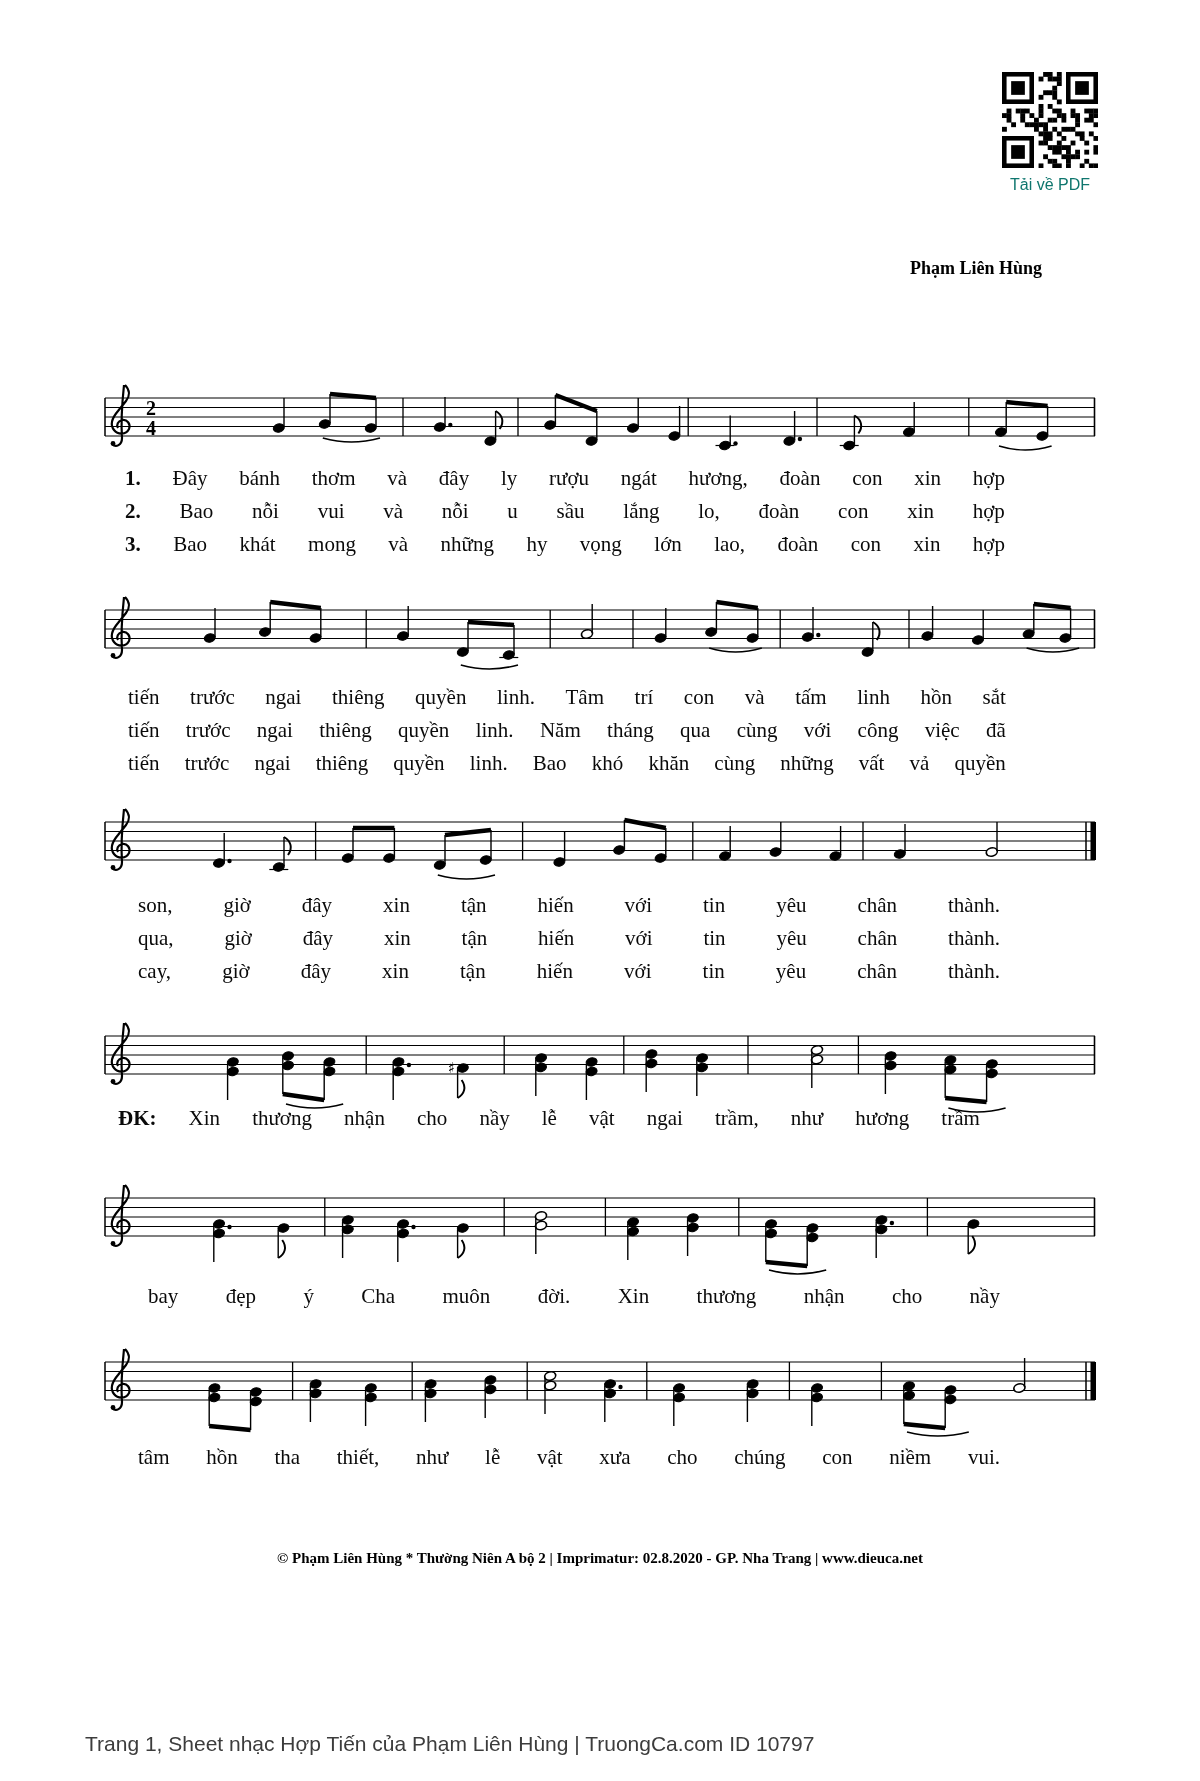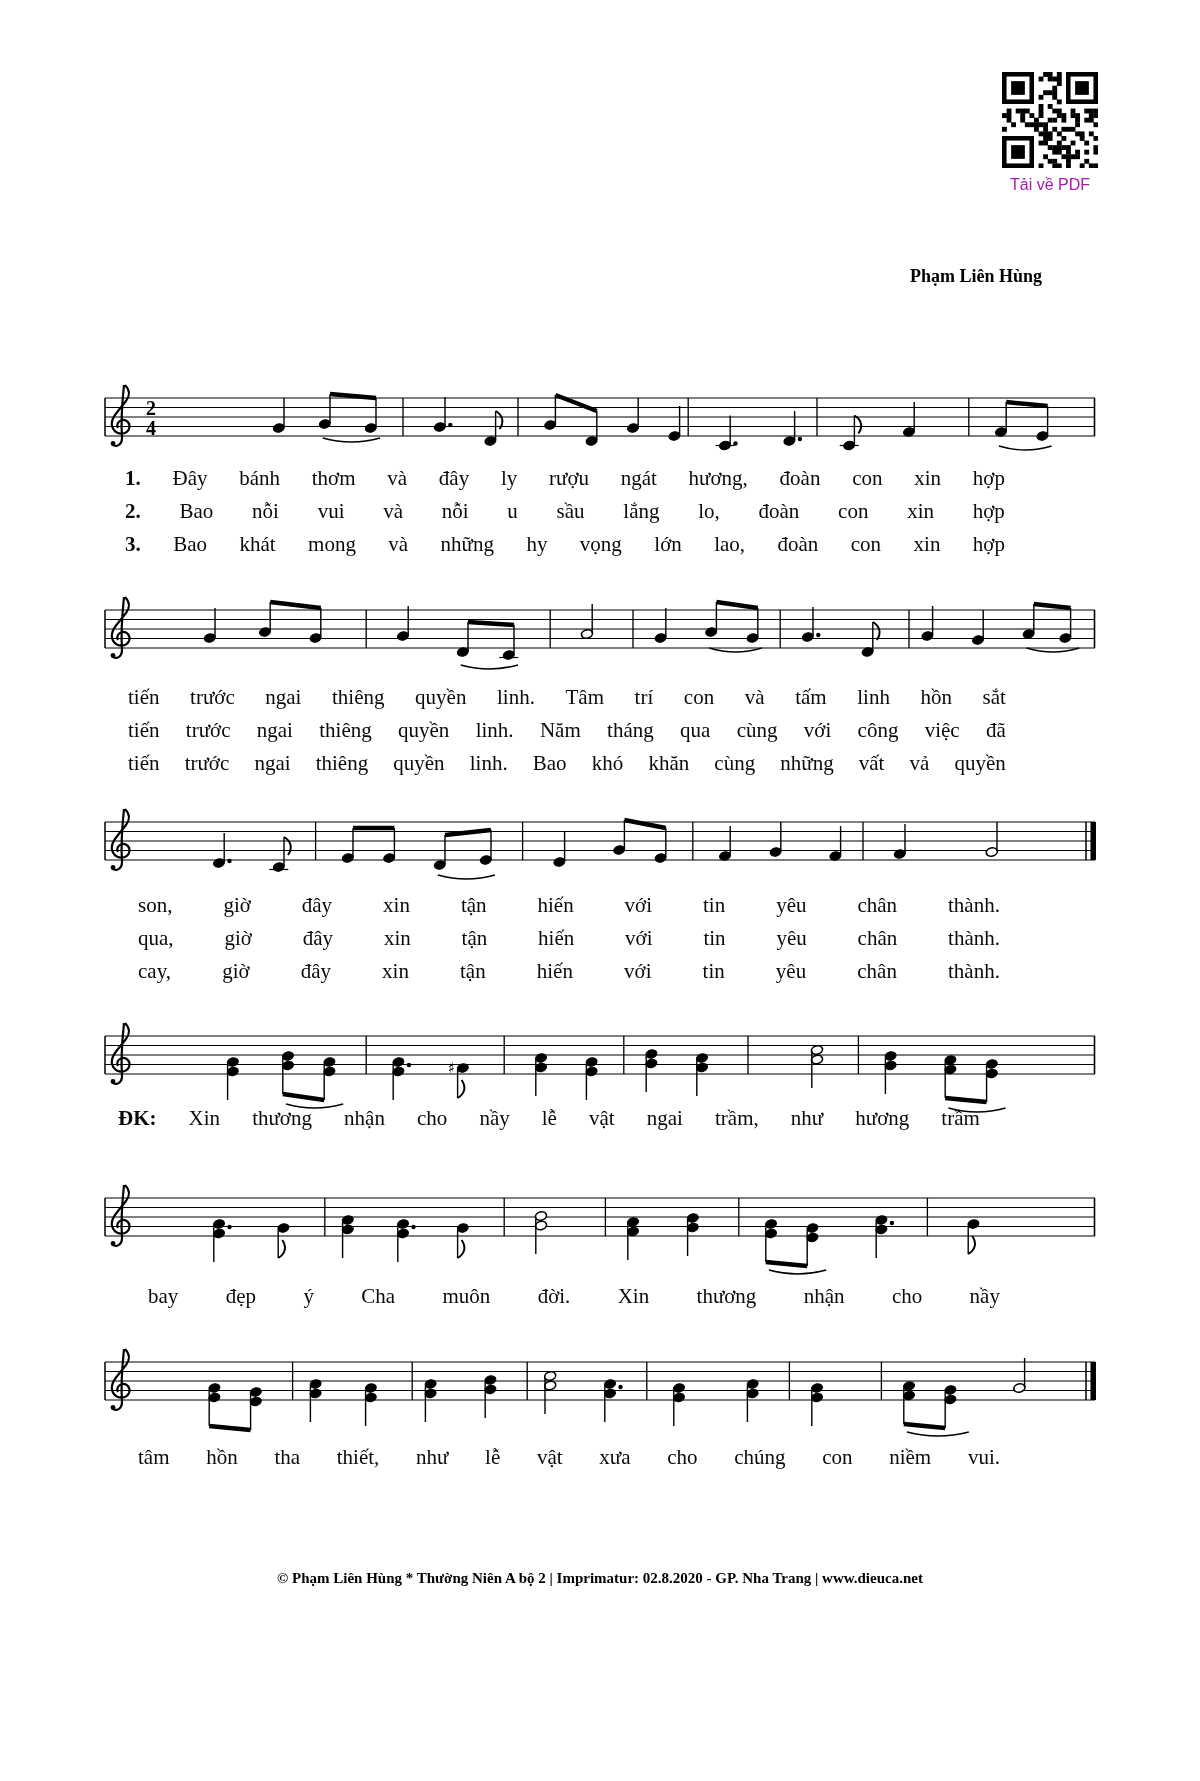--- a/index.html
+++ b/index.html
@@ -1,32 +1,32 @@
 <!DOCTYPE html>
 <html><head>
 <meta charset="utf-8">
 <style>
   html,body{margin:0;padding:0;background:#fff;}
   #page{position:relative;width:1200px;height:1781px;background:#fff;overflow:hidden;
         font-family:"Liberation Serif", serif;color:#000;}
   .title{position:absolute;top:122px;left:0;width:1050px;text-align:center;
          font-family:"Liberation Sans", sans-serif;font-weight:800;font-size:62px;
          letter-spacing:-1px;color:#000;}
-  .composer{position:absolute;top:266px;right:158px;font-family:"Liberation Serif",serif;
+  .composer{position:absolute;top:258px;right:158px;font-family:"Liberation Serif",serif;
             font-weight:bold;font-size:18px;color:#000;}
   .qr-wrap{position:absolute;left:1002px;top:72px;width:96px;}
   .qr-label{margin-top:4px;text-align:center;font-family:"Liberation Sans",sans-serif;
-            font-size:16px;color:#a21caf;white-space:nowrap;}
+            font-size:16px;color:#0f766e;white-space:nowrap;}
   .staff{position:absolute;left:103px;width:995px;height:150px;}
   .lyr{position:absolute;display:flex;justify-content:space-between;align-items:baseline;
        font-size:21px;line-height:24px;color:#0a0a0a;white-space:nowrap;}
   .lyr span{display:inline-block;}
   .lyr .b{font-weight:bold;}
   .copyright{position:absolute;top:1550px;left:0;width:1200px;text-align:center;
-             font-family:"Liberation Serif",serif;font-weight:bold;font-size:15px;color:#000;margin-top:20px;}
+             font-family:"Liberation Serif",serif;font-weight:bold;font-size:15px;color:#000;}
   .pageline{position:absolute;top:1732px;left:85px;font-family:"Liberation Sans",sans-serif;
             font-size:21px;}
 </style>
 </head>
 <body>
 
 <div id="page">
 
   <div class="qr-wrap">
     <svg id="qr" width="96" height="96" viewBox="0 0 96 96">
@@ -680,13 +680,14 @@
       <span>vật</span>
       <span>xưa</span>
       <span>cho</span>
       <span>chúng</span>
       <span>con</span>
       <span>niềm</span>
       <span>vui.</span>
     </div>
 
   <div class="copyright">© Phạm Liên Hùng * Thường Niên A bộ 2 | Imprimatur: 02.8.2020 - GP. Nha Trang | www.dieuca.net</div>
+  <div class="pageline" id="pageline" style="color: rgb(60, 60, 60);">Trang 1, Sheet nhạc Hợp Tiến của Phạm Liên Hùng  | TruongCa.com ID 10797</div>
 </div>
 
 </body></html>

